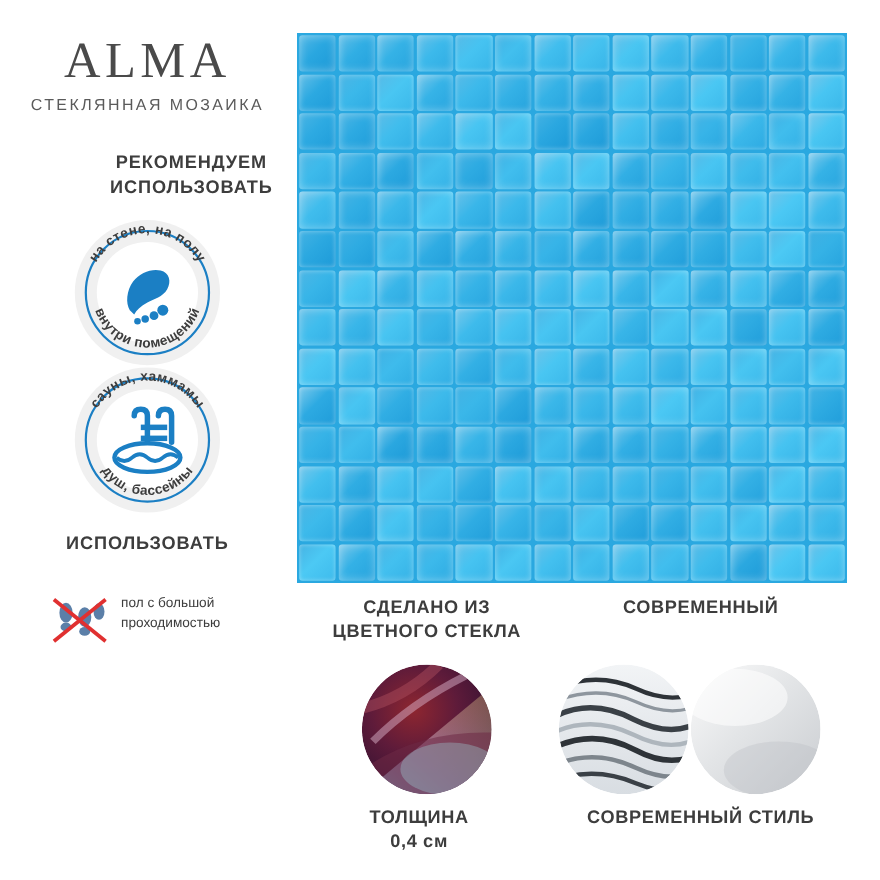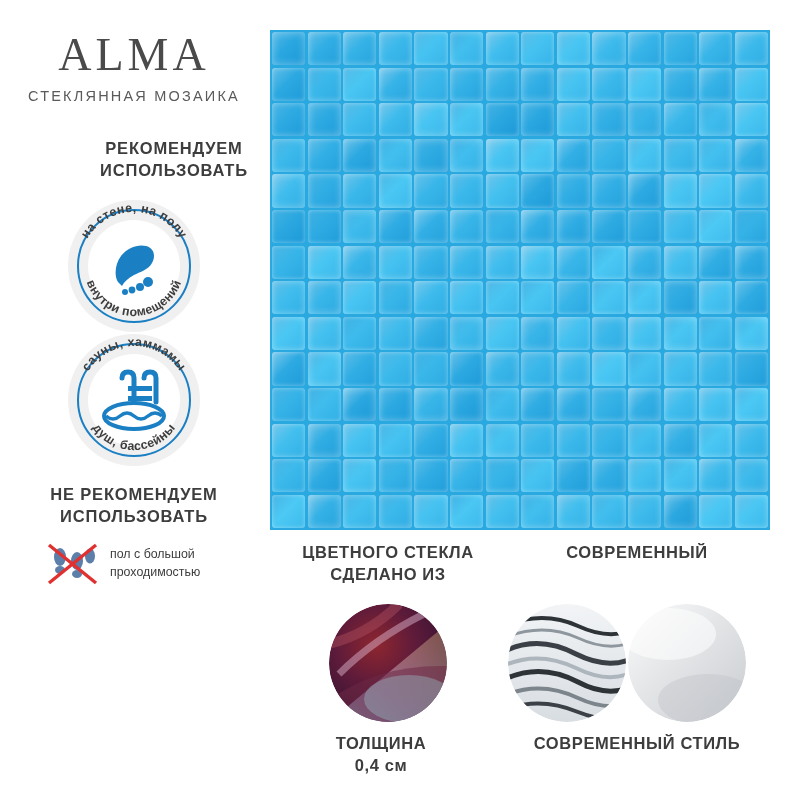--- a/index.html
+++ b/index.html
@@ -95,21 +95,21 @@
     letter-spacing: 0.4px;
   }
 
   
   #notrec-row {
     position: absolute;
     left: 46px;
     top: 540px;
     width: 222px;
     display: flex;
-    align-items: center;
+    align-items: flex-start;
     gap: 12px;
   }
   #notrec-icon {
     position: relative;
     width: 52px;
     height: 48px;
     flex: 0 0 52px;
   }
   #notrec-label {
     font-size: 12.4px;
@@ -232,21 +232,20 @@
     <text text-anchor="middle">
       <textPath href="#arcTop2" startOffset="50%">сауны, хаммамы</textPath>
     </text>
     <text text-anchor="middle">
       <textPath href="#arcBot2" startOffset="50%">душ, бассейны</textPath>
     </text>
   </svg>
 </div>
 
 <div class="side-head" id="notrec-head">
-  <div>НЕ РЕКОМЕНДУЕМ</div>
   <div>ИСПОЛЬЗОВАТЬ</div>
 </div>
 
 <div id="notrec-row">
   <div id="notrec-icon">
     <svg width="52" height="48" viewBox="0 0 52 48">
       <g fill="#5b7fa8">
         <ellipse cx="14" cy="17" rx="6" ry="9"></ellipse>
         <ellipse cx="14" cy="30" rx="5" ry="4"></ellipse>
         <ellipse cx="31" cy="21" rx="6" ry="9"></ellipse>
@@ -456,22 +455,22 @@
     <div class="tile" style="background: linear-gradient(135deg, rgba(255, 255, 255, 0.11) 0%, rgb(66, 191, 238) 45%, rgb(52, 177, 230) 100%); box-shadow: rgba(255, 255, 255, 0.4) 0px 0px 7.4px inset;"></div>
     <div class="tile" style="background: linear-gradient(135deg, rgba(255, 255, 255, 0.35) 0%, rgb(66, 191, 238) 45%, rgb(52, 177, 230) 100%); box-shadow: rgba(255, 255, 255, 0.4) 0px 0px 8.9px inset;"></div>
     <div class="tile" style="background: linear-gradient(135deg, rgba(255, 255, 255, 0.17) 0%, rgb(65, 190, 238) 45%, rgb(51, 176, 229) 100%); box-shadow: rgba(255, 255, 255, 0.4) 0px 0px 6.9px inset;"></div>
     <div class="tile" style="background: linear-gradient(135deg, rgba(255, 255, 255, 0.23) 0%, rgb(63, 188, 236) 45%, rgb(49, 174, 228) 100%); box-shadow: rgba(255, 255, 255, 0.4) 0px 0px 6.9px inset;"></div>
     <div class="tile" style="background: linear-gradient(135deg, rgba(255, 255, 255, 0.3) 0%, rgb(43, 168, 224) 45%, rgb(29, 154, 216) 100%); box-shadow: rgba(255, 255, 255, 0.4) 0px 0px 8.4px inset;"></div>
     <div class="tile" style="background: linear-gradient(135deg, rgba(255, 255, 255, 0.32) 0%, rgb(75, 200, 244) 45%, rgb(61, 186, 235) 100%); box-shadow: rgba(255, 255, 255, 0.4) 0px 0px 5.5px inset;"></div>
     <div class="tile" style="background: linear-gradient(135deg, rgba(255, 255, 255, 0.29) 0%, rgb(74, 199, 243) 45%, rgb(60, 185, 235) 100%); box-shadow: rgba(255, 255, 255, 0.4) 0px 0px 6.9px inset;"></div>
   </div>
 
 <div class="feat-title" id="feat1-title">
+  <div>СДЕЛАНО ИЗ</div>
   <div>ЦВЕТНОГО СТЕКЛА</div>
-  <div>СДЕЛАНО ИЗ</div>
 </div>
 
 <div class="circle-img" id="feat1-img">
   <svg width="118" height="118" viewBox="0 0 118 118">
     <defs>
       <radialGradient id="g1" cx="40%" cy="35%" r="75%">
         <stop offset="0%" stop-color="#8e2630"></stop>
         <stop offset="45%" stop-color="#5e1b3a"></stop>
         <stop offset="100%" stop-color="#2b1030"></stop>
       </radialGradient>

